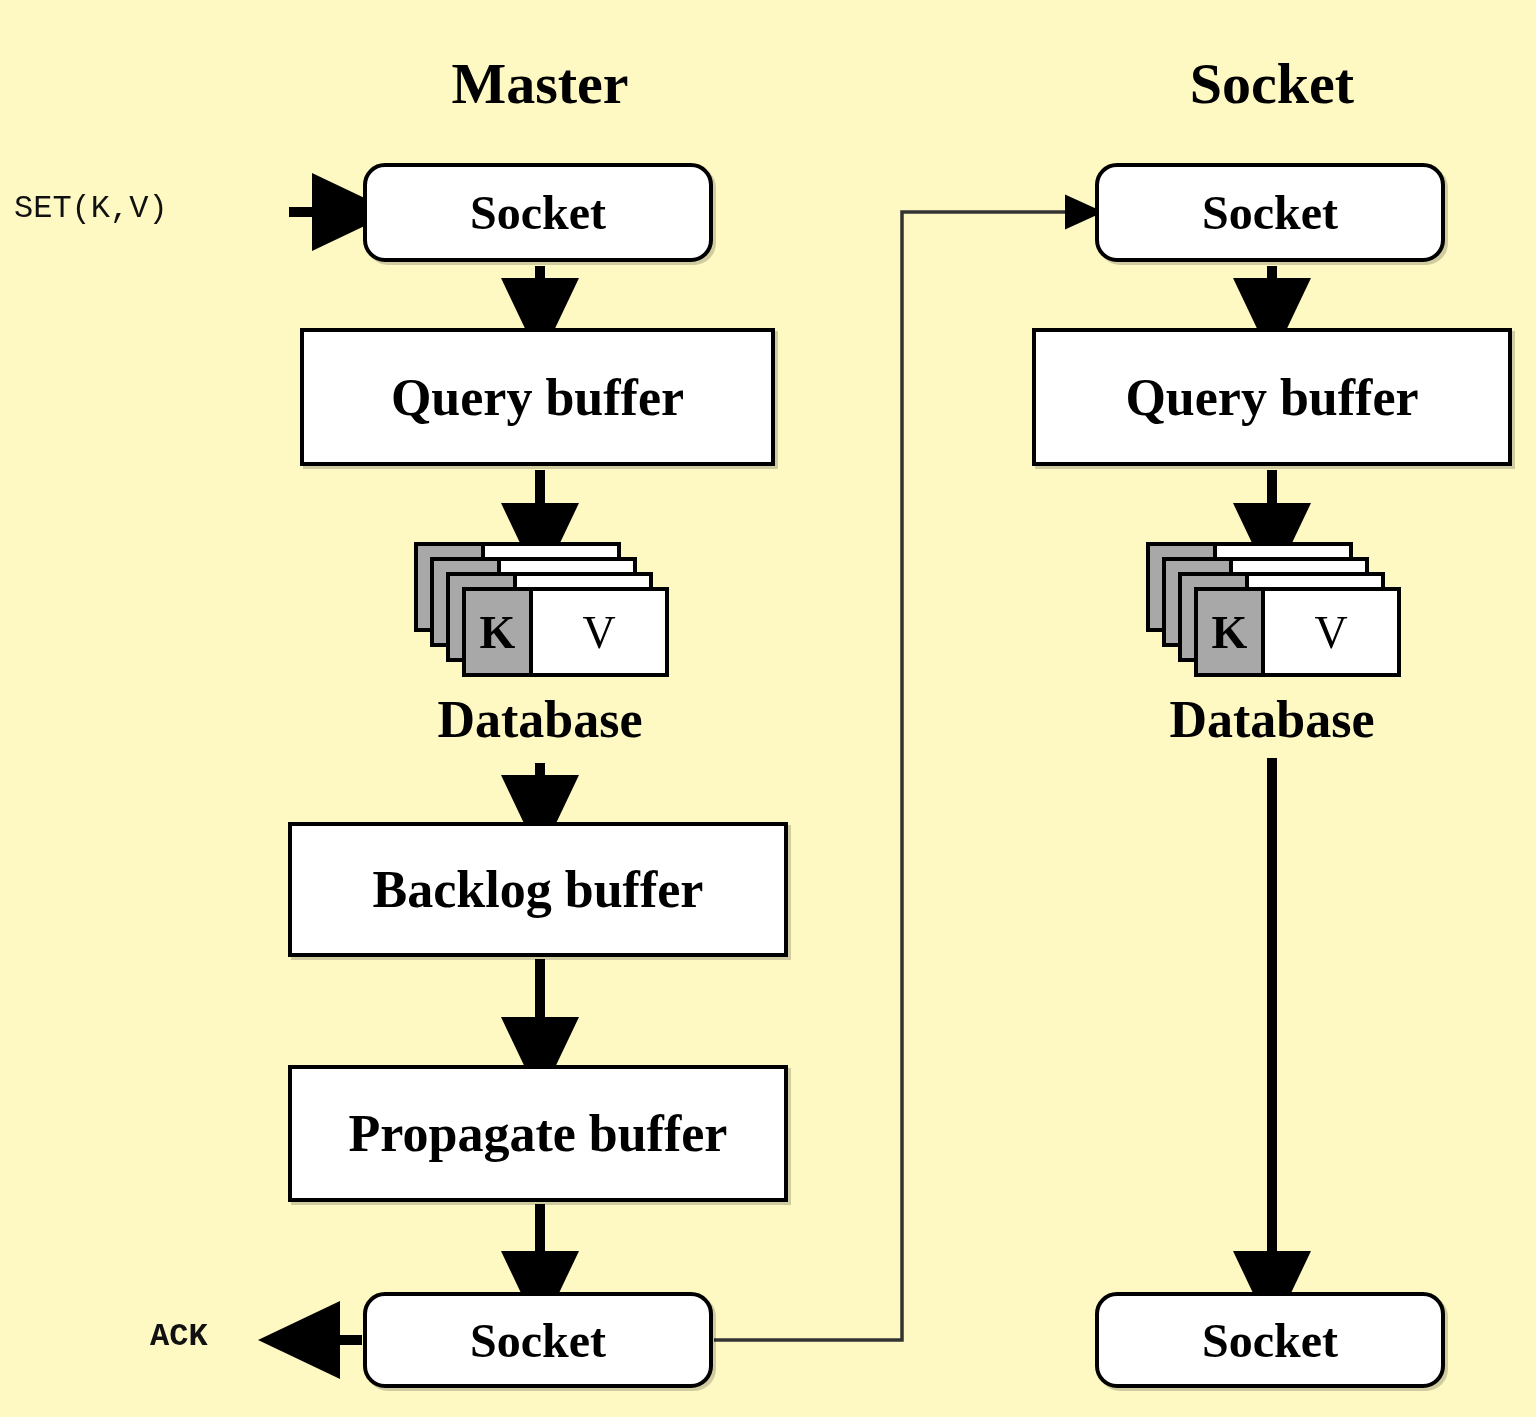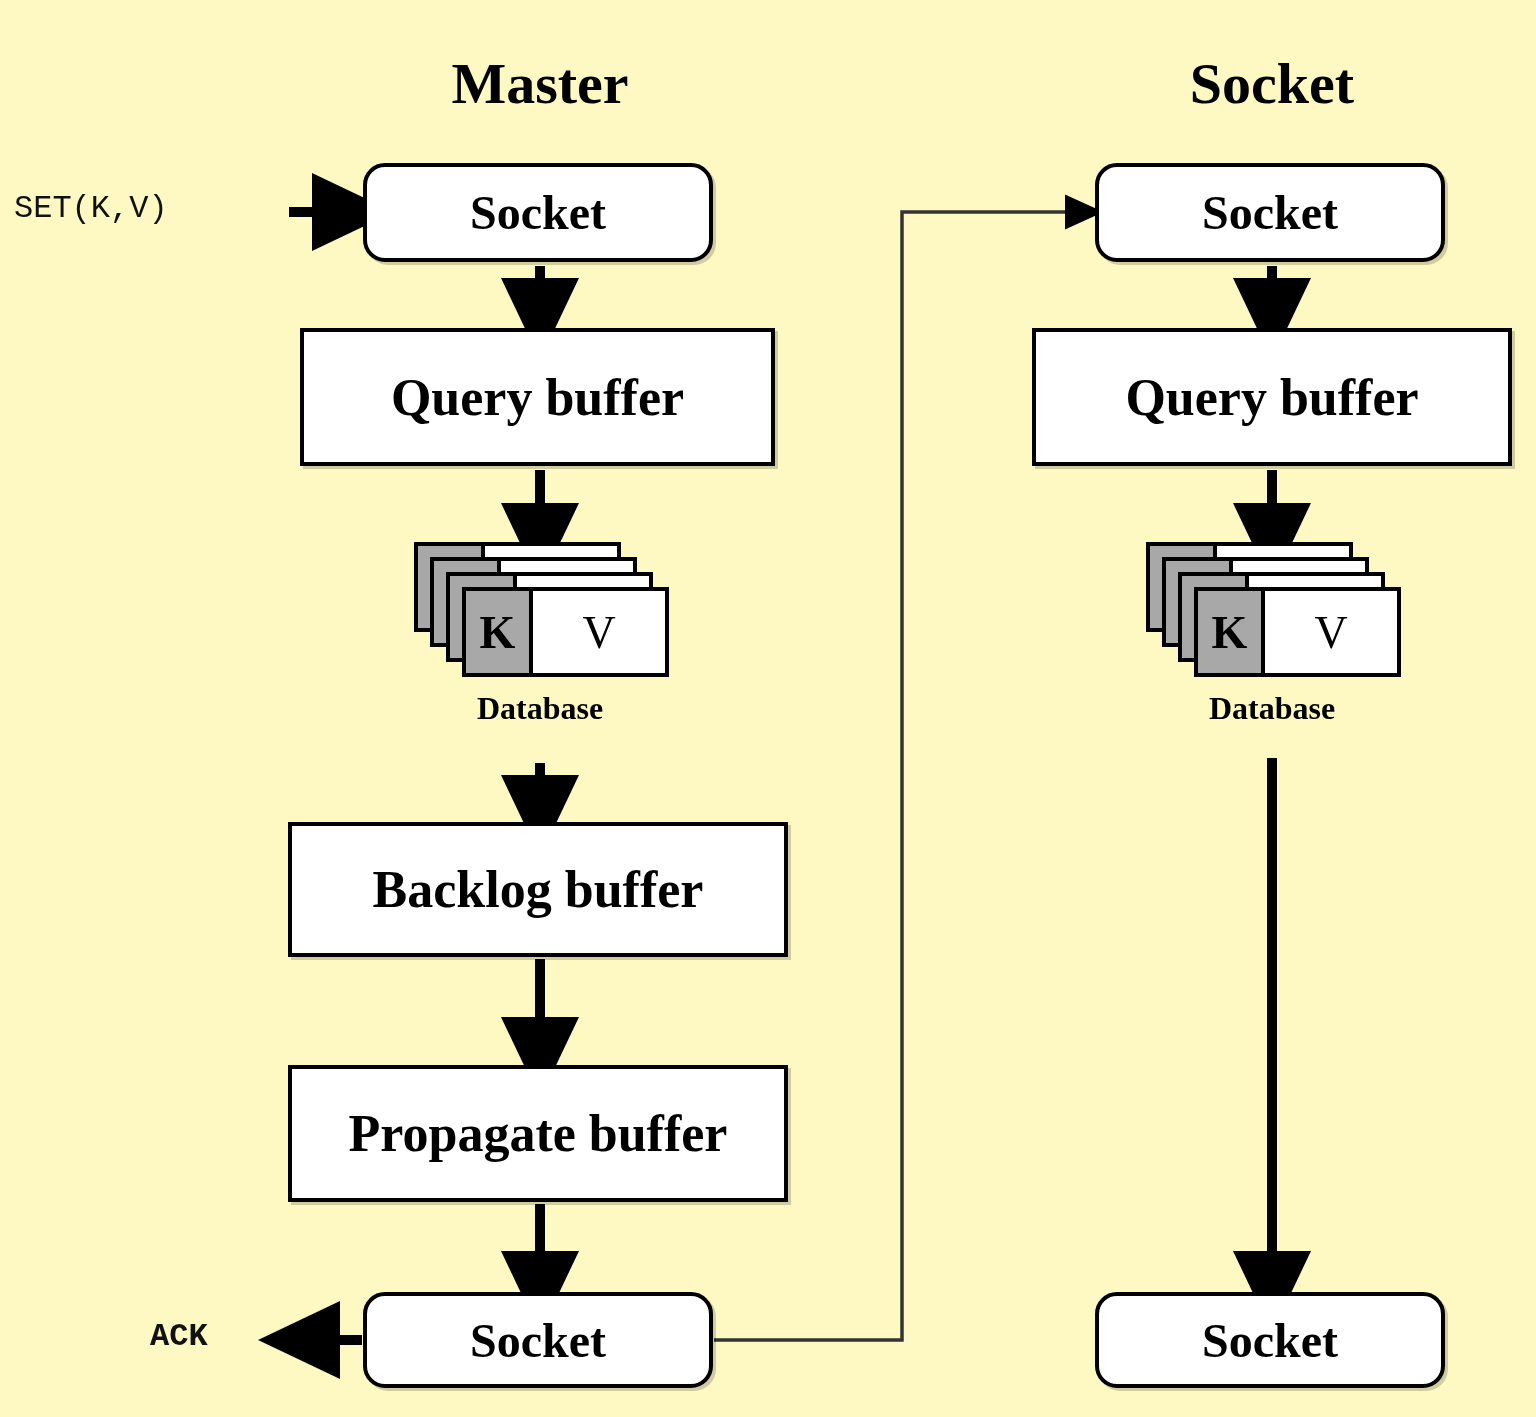--- a/index.html
+++ b/index.html
@@ -104,21 +104,21 @@
     font-size: 46px;
     color: #000000;
   }
   .db-card.back .kcell,
   .db-card.back .vcell { font-size: 0; }
 
   .db-label {
     position: absolute;
     font-family: "Liberation Serif", serif;
     font-weight: bold;
-    font-size: 32px;
+    font-size: 52px;
     color: #000000;
     white-space: nowrap;
     text-align: center;
   }
 
   
   .mono-label {
     position: absolute;
     font-family: "Liberation Mono", monospace;
     font-size: 32px;

